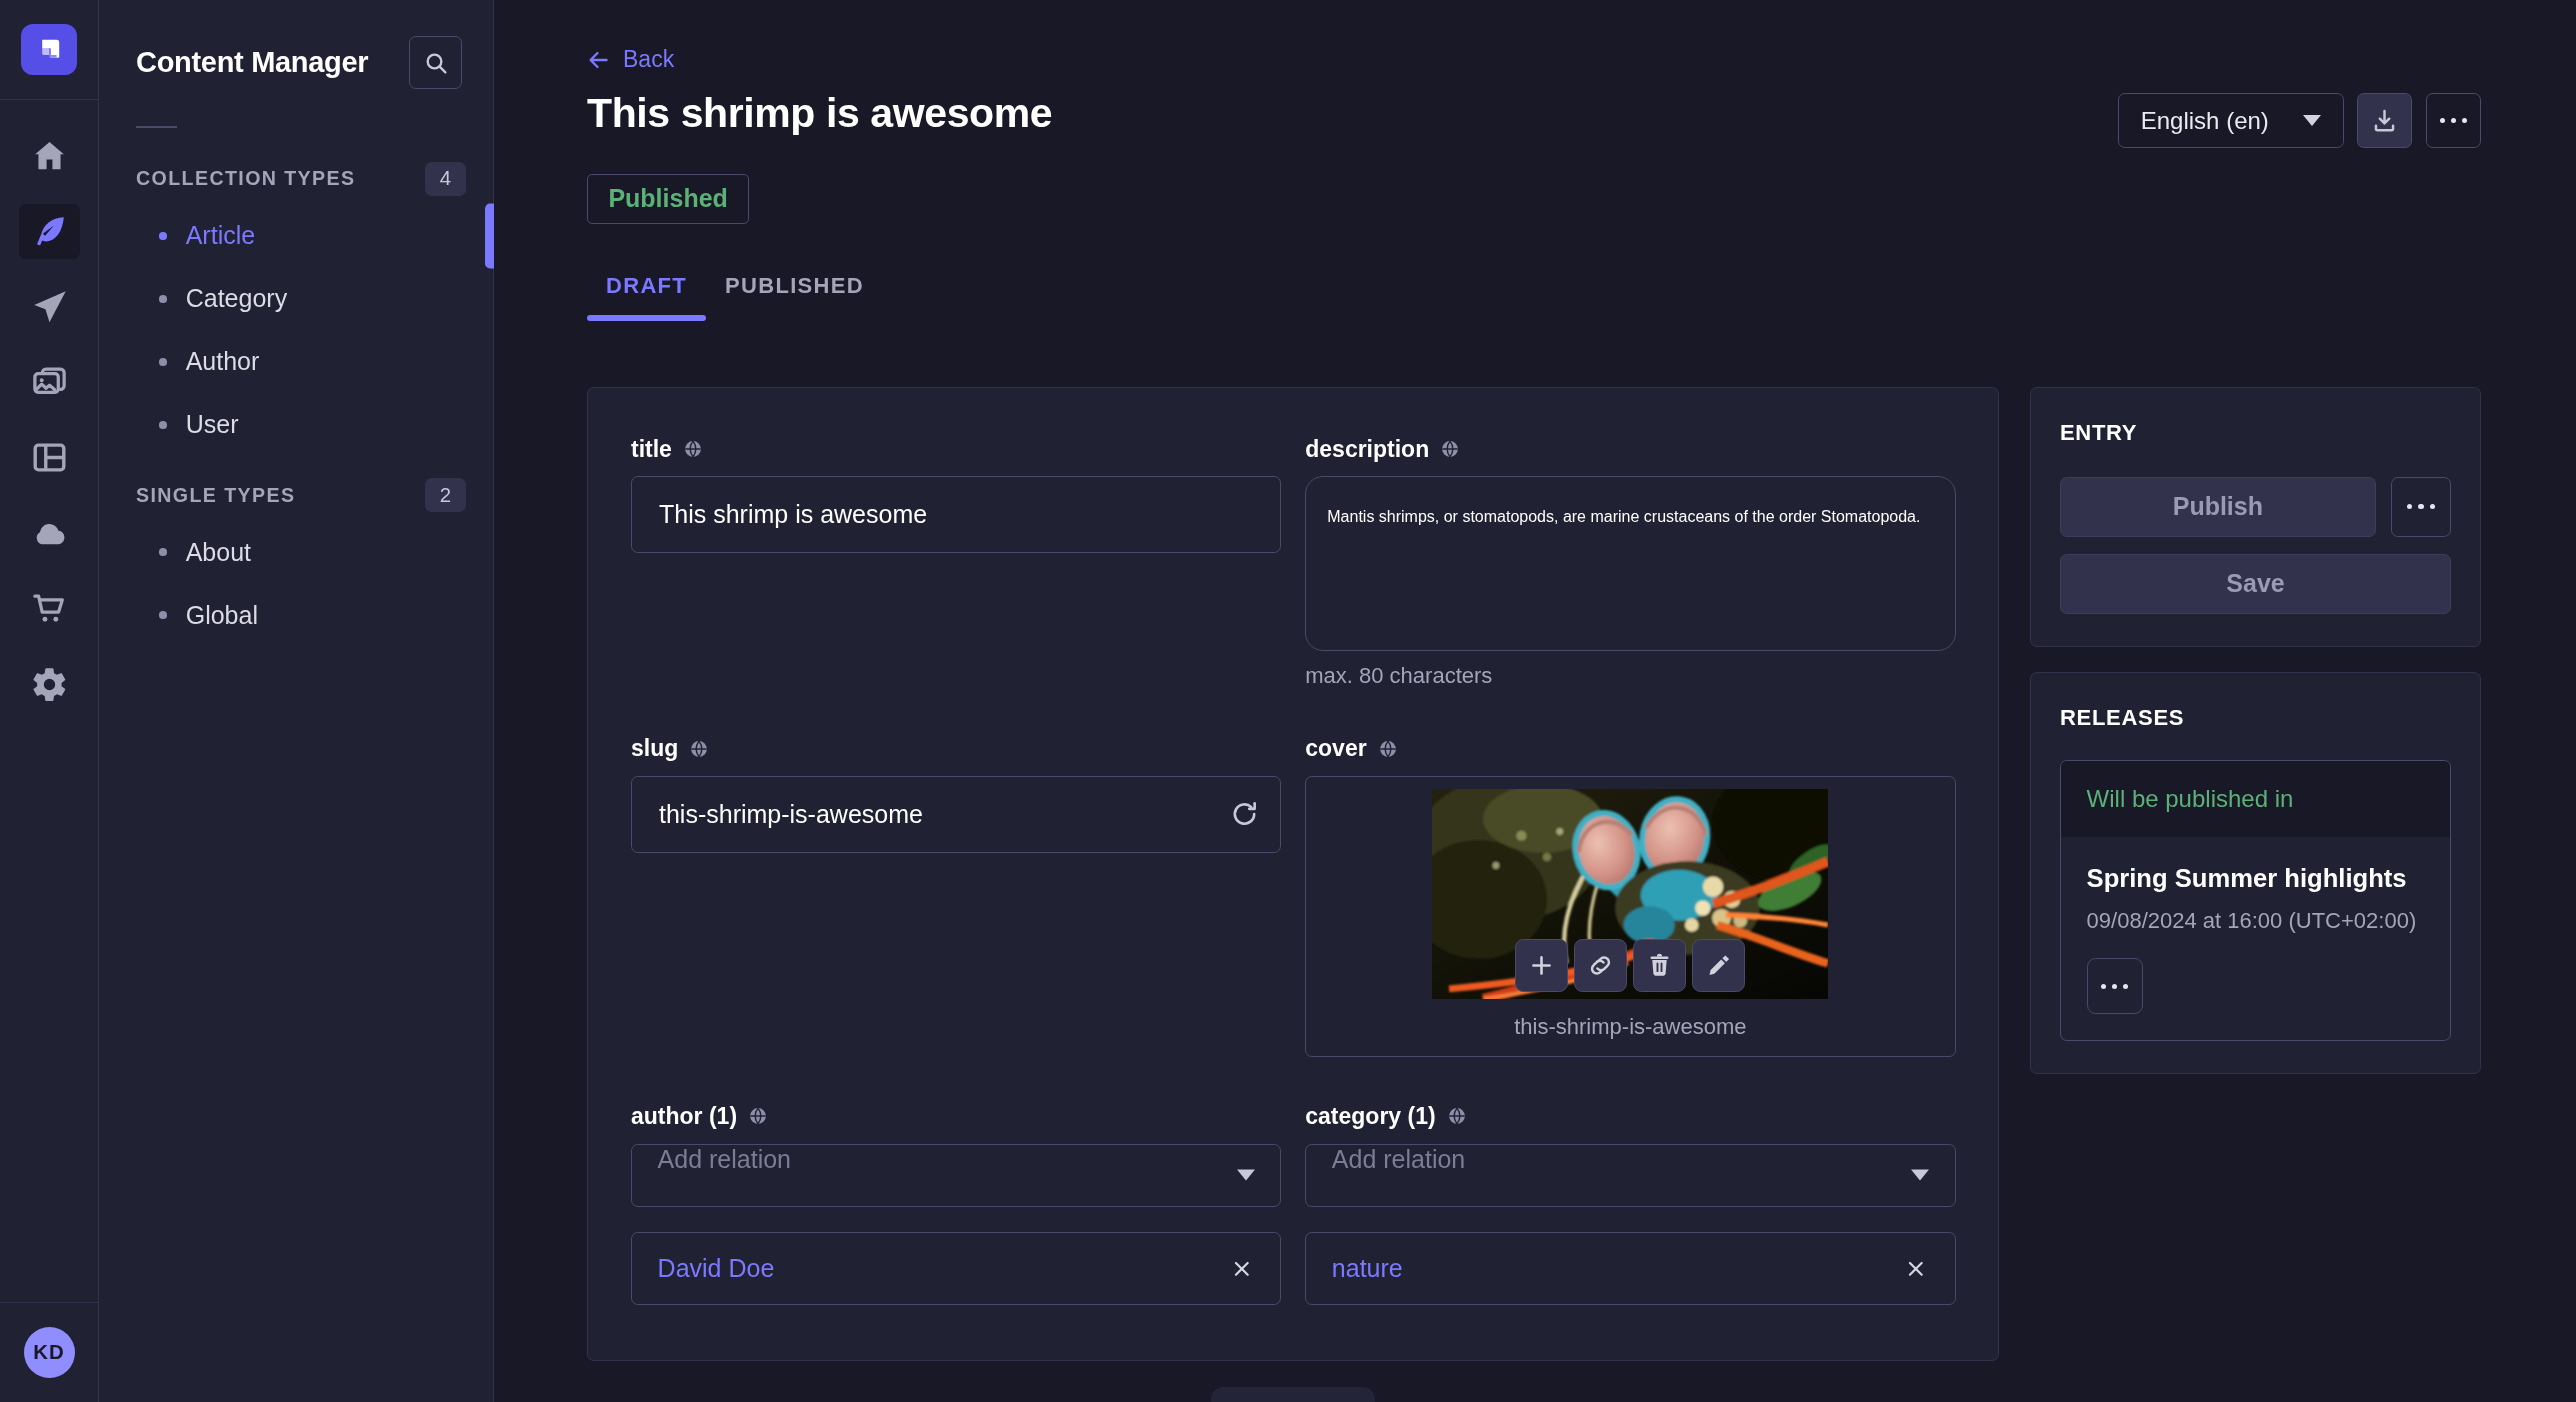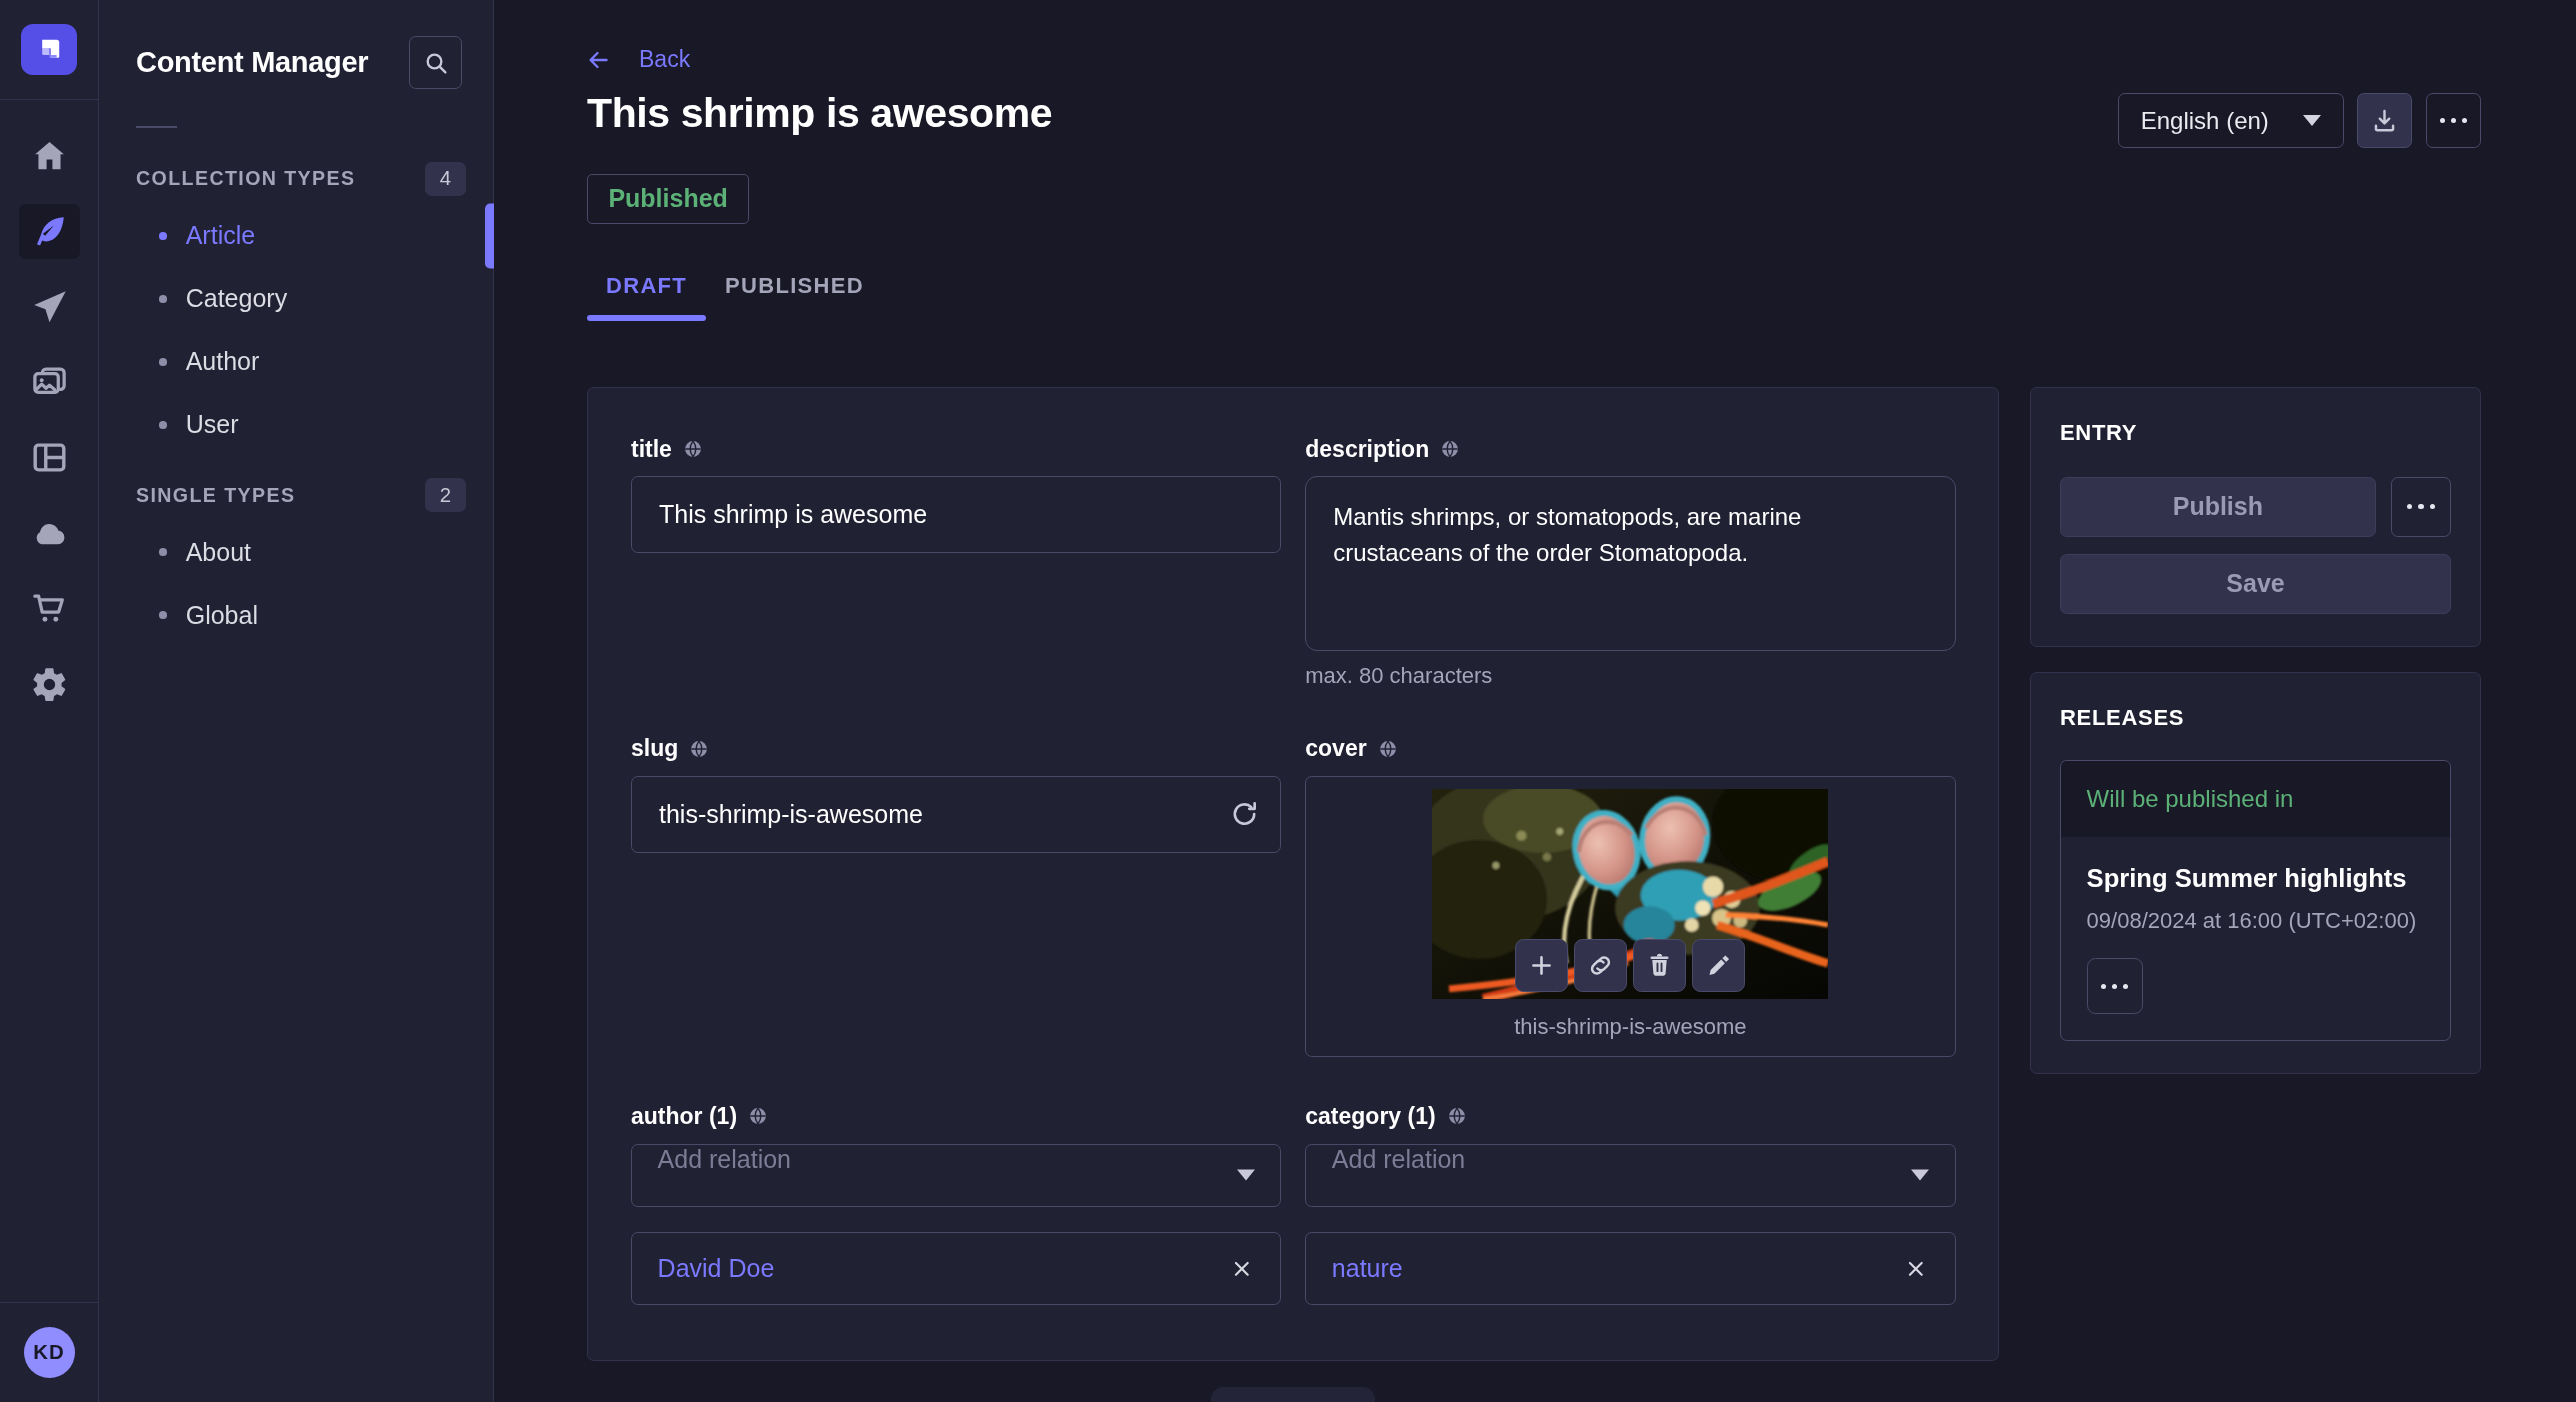--- a/index.html
+++ b/index.html
@@ -49,21 +49,21 @@
   .ss-item{position:relative;height:63px;display:flex;align-items:center;gap:19px;
     padding-left:60px;font-size:25px;color:var(--text-soft);cursor:pointer;}
   .ss-item .bullet{width:7.7px;height:7.7px;border-radius:50%;background:var(--faint);flex-shrink:0;}
   .ss-item.active{color:var(--accent);}
   .ss-item.active .bullet{background:var(--accent);}
   .ss-item.active .edge{position:absolute;right:-0.9px;top:50%;transform:translateY(-50%);
     width:8.5px;height:65px;border-radius:5.1px 0 0 5.1px;background:var(--accent);}
 
   
   .main{flex:1;position:relative;padding:46px 95px 0 93px;background:var(--bg);overflow:hidden;}
-  .back-row{display:flex;align-items:center;gap:28px;color:var(--accent);font-size:23px;cursor:pointer;width:max-content;}
+  .back-row{display:flex;align-items:center;gap:12px;color:var(--accent);font-size:23px;cursor:pointer;width:max-content;}
   .back-row svg{width:24px;height:24px;}
   .title-row{display:flex;justify-content:space-between;align-items:flex-start;margin-top:17px;}
   .page-title{font-size:41px;font-weight:700;letter-spacing:-0.4px;}
   .header-controls{display:flex;gap:13.6px;align-items:center;margin-top:3.4px;}
   .locale-btn{height:55px;border:0.9px solid var(--input-border);border-radius:6.8px;background:transparent;
     color:#eaeaf0;font-size:24px;display:flex;align-items:center;gap:34px;padding:0 22px;cursor:pointer;
     font-family:inherit;justify-content:flex-end;}
   .caret{width:0;height:0;border-left:9.4px solid transparent;border-right:9.4px solid transparent;
     border-top:11px solid #d4d4e0;}
   .icon-btn{width:55px;height:55px;border-radius:6.8px;border:0.9px solid var(--input-border);
@@ -89,21 +89,21 @@
   .form-grid{display:grid;grid-template-columns:1fr 1fr;column-gap:24px;row-gap:46px;}
   .field-label-row{display:flex;align-items:center;gap:10.2px;margin-bottom:13.6px;}
   .field-label{font-size:23px;font-weight:600;color:var(--text);}
   .globe{width:22px;height:22px;flex-shrink:0;}
   .text-input{width:100%;height:77px;background:var(--surface);border:0.9px solid var(--input-border);
     border-radius:6.8px;color:var(--text);font-size:25px;padding:0 27px;font-family:inherit;outline:none;}
   .slug-wrap{position:relative;}
   .slug-wrap .refresh{position:absolute;right:22px;top:50%;transform:translateY(-50%);
     width:29px;height:29px;color:#c8c8d8;cursor:pointer;}
   .textarea{width:100%;height:175px;background:var(--surface);border:0.9px solid var(--input-border);
-    border-radius:12px;color:var(--text);font-size:24px;line-height:36px;padding:22px 27px;}
+    border-radius:18px;color:var(--text);font-size:16px;line-height:36px;padding:22px 21px;}
   .hint{margin-top:12px;font-size:22px;color:var(--muted);}
 
   
   .cover-box{border:0.9px solid var(--input-border);border-radius:6.8px;height:281px;
     display:flex;flex-direction:column;align-items:center;padding-top:12px;}
   .cover-media{position:relative;width:396px;height:210px;flex-shrink:0;}
   .cover-media svg.scene{width:100%;height:100%;display:block;}
   .cover-actions{position:absolute;left:50%;bottom:6.8px;transform:translateX(-50%);display:flex;gap:6px;}
   .cover-action{width:53px;height:53px;border-radius:8.5px;background:var(--btn-muted-bg);
     border:0.9px solid var(--input-border);color:#d2d2de;display:flex;align-items:center;

